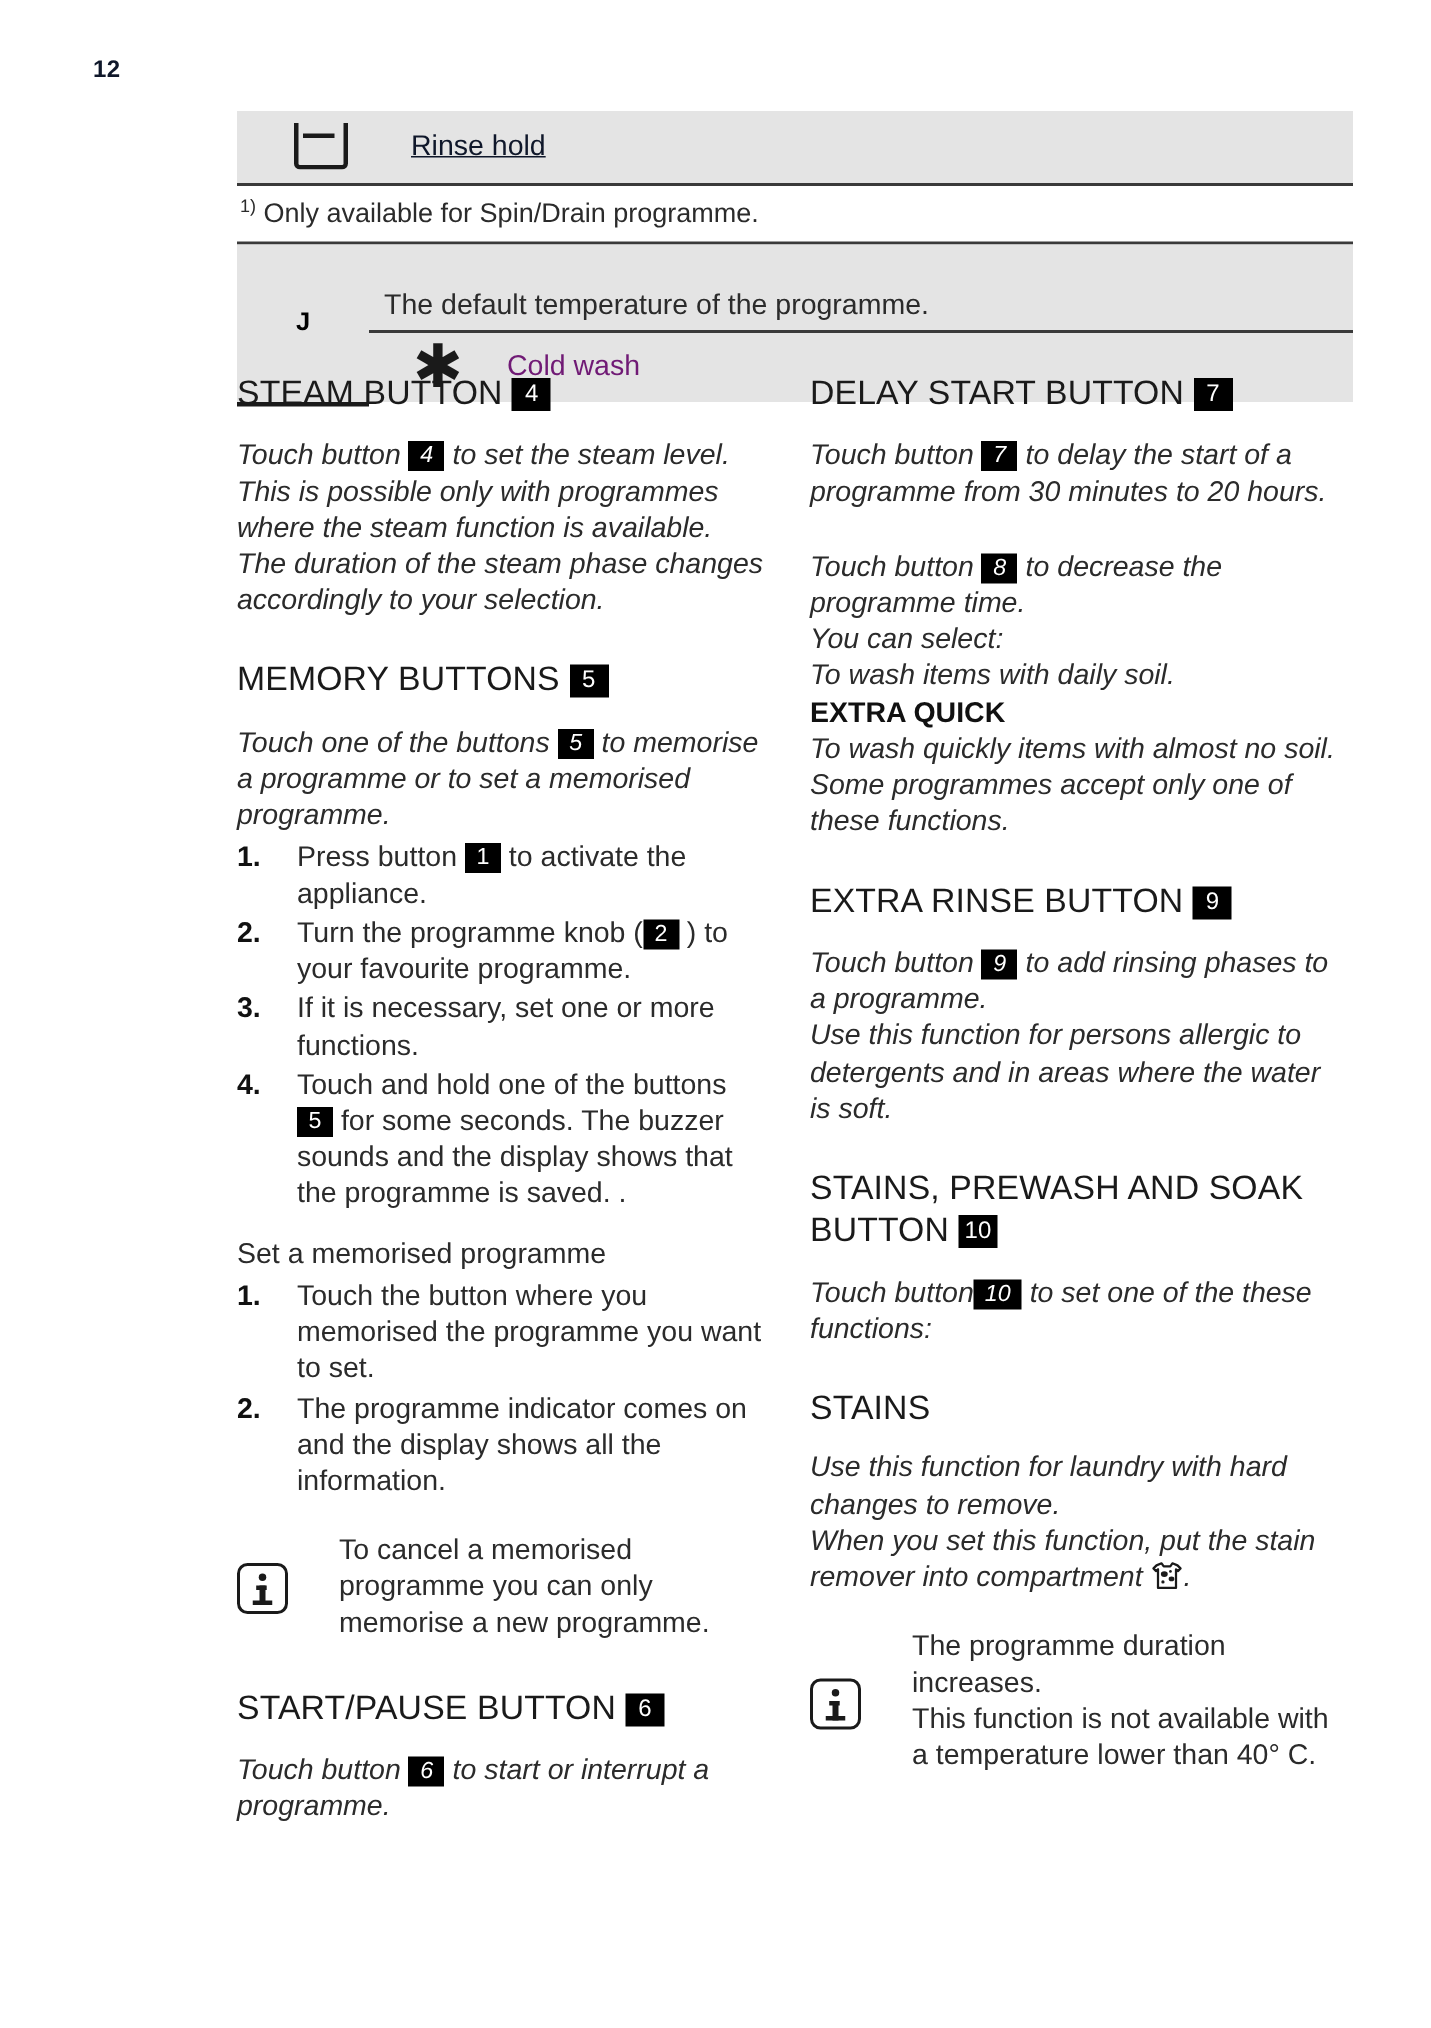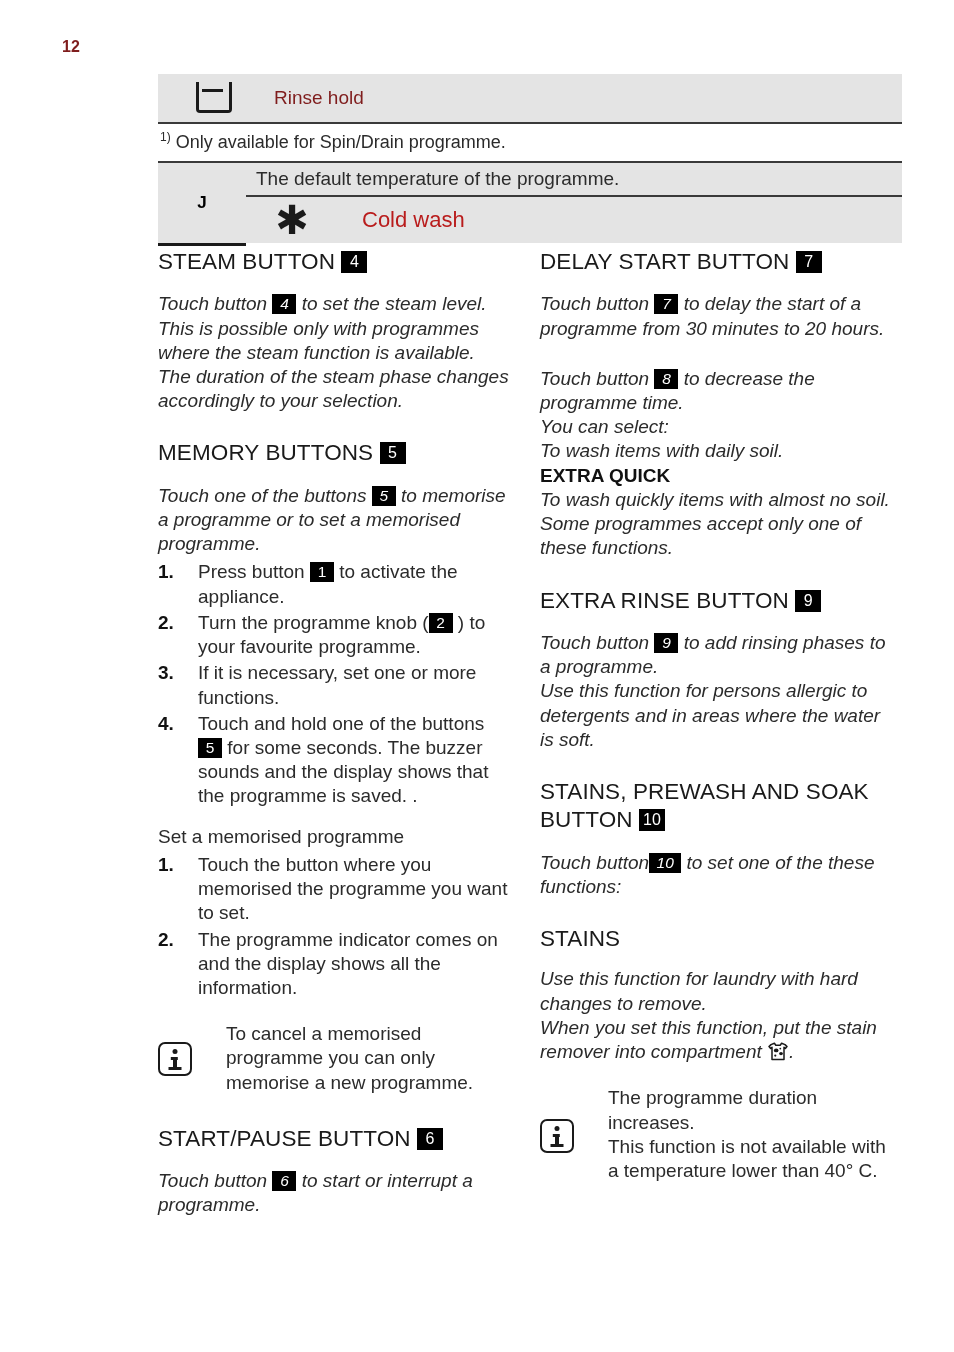--- a/index.html
+++ b/index.html
@@ -22,21 +22,21 @@
   }
 
   
   .page-number {
     position: absolute;
     left: 62px;
     top: 38px;
     font-size: 16px;
     font-weight: bold;
     letter-spacing: 0.2px;
-    color: #7f1d1d;
+    color: #0f172a;
   }
 
   
   .tables {
     position: absolute;
     left: 158px;
     top: 74px;
     width: 744px;
   }
 
@@ -50,22 +50,23 @@
   .tbl-row .icon-cell {
     width: 110px;
     flex: 0 0 110px;
     display: flex;
     align-items: center;
     justify-content: center;
   }
   .tbl-row .text-cell {
     flex: 1 1 auto;
     font-size: 19px;
-    color: #7f1d1d;
+    color: #0f172a;
     padding-left: 6px;
+    text-decoration: underline;
   }
 
   
   .tub-icon {
     width: 34px;
     height: 32px;
     position: relative;
   }
   .tub-icon .tub {
     position: absolute;
@@ -117,37 +118,37 @@
     flex: 1 1 auto;
   }
   .tbl2 .r1 {
     min-height: 32px;
     display: flex;
     align-items: center;
     font-size: 19px;
     color: #2b2b2b;
     padding-left: 10px;
     border-bottom: 2px solid #3a3a3a;
+    margin-top: 25px;
   }
   .tbl2 .r2 {
     min-height: 46px;
     display: flex;
     align-items: center;
   }
   .tbl2 .r2 .icon-cell {
     width: 92px;
     flex: 0 0 92px;
     display: flex;
     align-items: center;
     justify-content: center;
   }
   .tbl2 .r2 .text-cell {
-    font-size: 22px;
-    color: #b91c1c;
-    margin-left: 24px;
+    font-size: 19px;
+    color: #701a75;
   }
 
   
   .snow-icon {
     font-size: 40px;
     line-height: 26px;
     font-weight: bold;
     color: #1a1a1a;
     font-family: "DejaVu Sans", sans-serif;
   }

